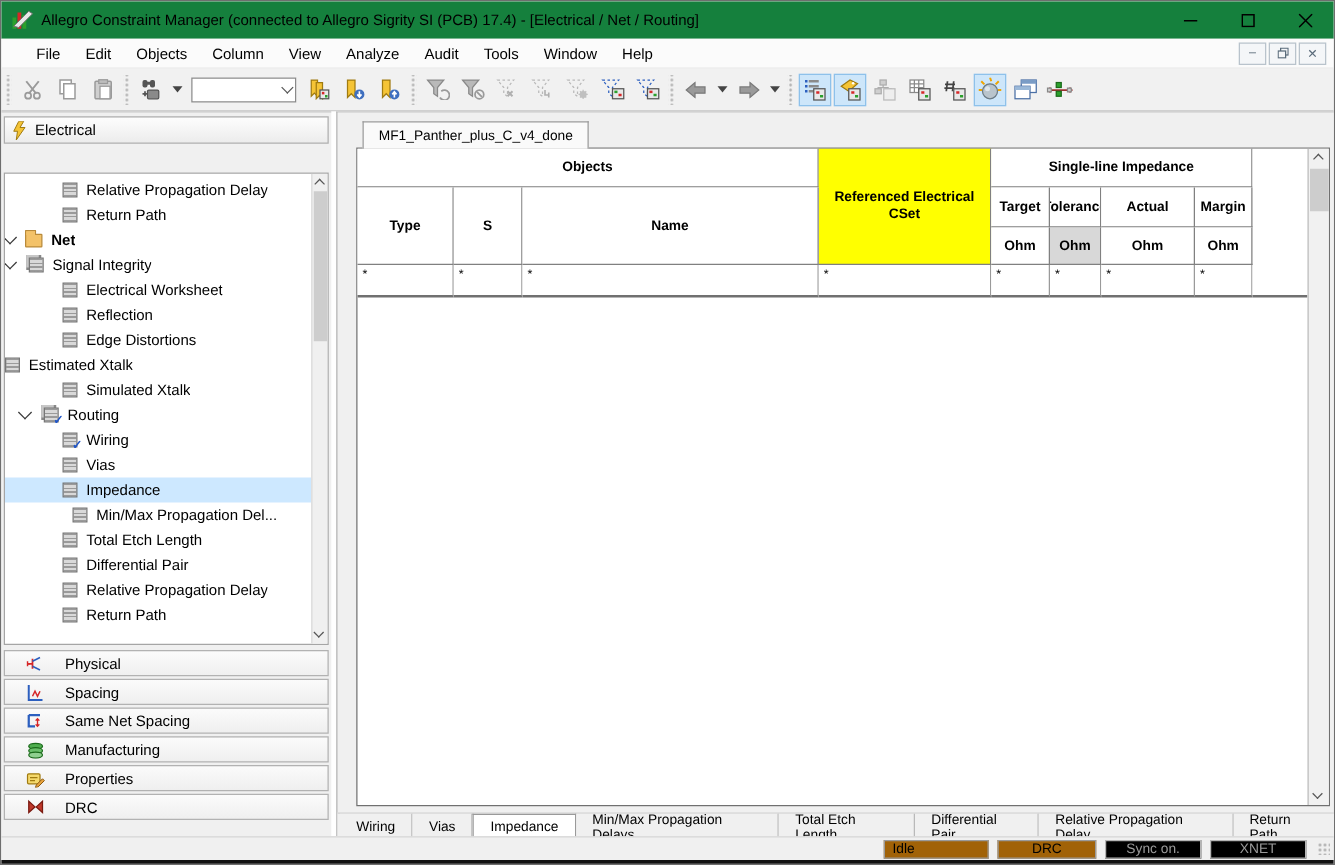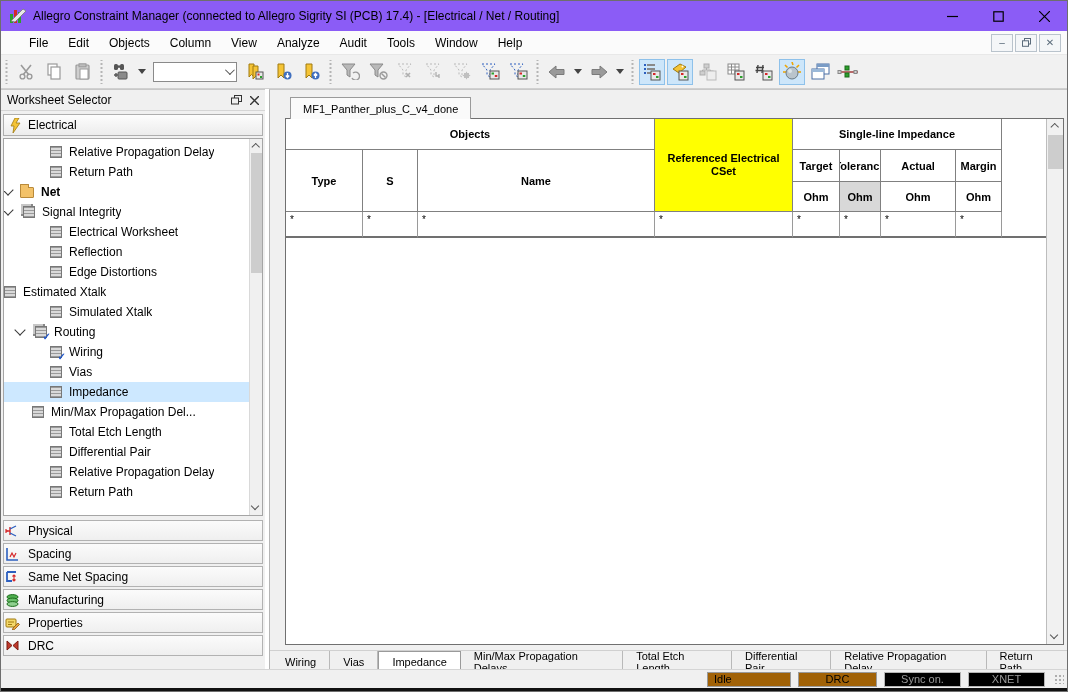--- a/index.html
+++ b/index.html
@@ -1,21 +1,21 @@
 <!DOCTYPE html>
 <html><head>
 <meta charset="utf-8">
 <style>
   * { margin:0; padding:0; box-sizing:border-box; }
   html,body { width:1068px; height:692px; overflow:hidden; }
   body { font-family:"Liberation Sans", sans-serif; font-size:12px; color:#000; background:#fff; position:relative; }
   #window { position:absolute; inset:0; border:1px solid #6e6e6e; background:#fff; overflow:hidden; }
 
   
-  #titlebar { position:absolute; left:0; top:0; width:100%; height:30px; background:#8b5cf6; display:flex; align-items:center; }
+  #titlebar { position:absolute; left:0; top:0; width:100%; height:30px; background:#15803d; display:flex; align-items:center; }
   #app-icon { width:18px; height:16px; margin:0 6px 0 8px; }
   #title-text { font-size:12px; }
   #win-controls { margin-left:auto; display:flex; height:100%; }
   .wbtn { width:46px; height:100%; display:flex; align-items:center; justify-content:center; font-size:13px; color:#222; }
   .wbtn svg { display:block; }
 
   
   #menubar { position:absolute; left:0; top:30px; width:100%; height:24px; background:#fbfbfb; display:flex; align-items:center; border-bottom:1px solid #e8e8e8; }
   .menu-item { padding:3px 10px; font-size:12px; }
   #mdi-controls { margin-left:auto; display:flex; gap:2px; margin-right:6px; }
@@ -54,21 +54,21 @@
   .tcheck { position:absolute; right:-5px; bottom:-5px; color:#1f56c9; font-size:10px; font-weight:bold; }
   .tlabel { overflow:hidden; text-overflow:ellipsis; }
   #tree-vscroll { position:absolute; right:0; top:0; width:13px; height:100%; background:#f0f0f0; border-left:1px solid #d9d9d9; }
   #tree-thumb { position:absolute; left:1px; top:14px; width:11px; height:120px; background:#cdcdcd; }
   .scroll-arrow { position:absolute; left:2px; width:9px; height:9px; }
   .scroll-arrow span { display:block; width:6px; height:6px; border-right:1.5px solid #555; border-bottom:1.5px solid #555; }
   .sa-up { top:3px; } .sa-up span { transform:rotate(-135deg) translate(-2px,-1px); }
   .sa-down { bottom:3px; } .sa-down span { transform:rotate(45deg); }
 
   #cat-buttons { position:absolute; left:2px; top:430px; width:260px; }
-  .cat-btn { height:21px; border:1px solid #b2b2b2; background:linear-gradient(#fbfbfb,#efefef); display:flex; align-items:center; padding-left:1px; gap:8px; font-size:12px; margin-bottom:2px; }
+  .cat-btn { height:21px; border:1px solid #b2b2b2; background:linear-gradient(#fbfbfb,#efefef); display:flex; align-items:center; padding-left:17px; gap:16px; font-size:12px; margin-bottom:2px; }
   .cat-btn svg { flex:none; }
 
   
   #mainarea { position:absolute; left:268px; top:88px; width:800px; height:580px; background:#f0f0f0; border-top:1px solid #c8c8c8; border-left:1px solid #b5b5b5; }
   #doc-tab { position:absolute; left:20px; top:7px; height:22px; padding:0 12px; background:#fafafa; border:1px solid #9a9a9a; border-bottom:none; display:flex; align-items:center; font-size:11px; z-index:2; }
   #view { position:absolute; left:15px; top:28px; width:779px; height:527px; border:1px solid #707070; background:#fff; display:flex; }
   #sheet { width:762px; position:relative; }
 
   .hgrid { display:grid; grid-template-columns:77px 55px 237px 138px 47px 41px 75px 46px 1fr; }
   .hc { background:#fff; border-right:1px solid #808080; border-bottom:1px solid #808080; display:flex; align-items:center; justify-content:center; font-weight:bold; font-size:11px; text-align:center; overflow:hidden; white-space:nowrap; }
@@ -349,32 +349,20 @@
           <rect x="8" y="1" width="4" height="4" fill="#2ca02c" stroke="#1a6a1a"></rect>
           <rect x="8" y="8" width="4" height="4" fill="#2ca02c" stroke="#1a6a1a"></rect>
           <path d="M3 5 l0 4 M19 5 l0 4" stroke="#a03030" stroke-width="1.4"></path>
           <rect x="1" y="5.5" width="3" height="3" fill="#d0d0d0" stroke="#888"></rect>
           <rect x="17" y="5.5" width="3" height="3" fill="#d0d0d0" stroke="#888"></rect>
         </svg>
       </div>
   </div>
 
   <div id="leftpanel">
-    <div id="ws-header">
-      <span>Worksheet Selector</span>
-      <span class="hicons">
-        <svg width="11" height="10" viewBox="0 0 11 10">
-            <rect x="3.5" y="0.5" width="7" height="6" fill="none" stroke="#333"></rect>
-            <rect x="0.5" y="3" width="7" height="6" fill="#f0f0f0" stroke="#333"></rect>
-          </svg>
-        <svg width="9" height="9" viewBox="0 0 9 9">
-            <path d="M0 0 L9 9 M9 0 L0 9" stroke="#333" stroke-width="1.4"></path>
-          </svg>
-      </span>
-    </div>
     <div id="electrical-bar">
       <svg width="11" height="15" viewBox="0 0 11 15">
           <path d="M5 0 L1 8 H4 L3 15 L10 5 H6 L9 0 Z" fill="#f5c436" stroke="#a07b10" stroke-width="0.8"></path>
         </svg>
       <span>Electrical</span>
     </div>
     <div id="tree-box">
       <div id="tree">
           <div class="tree-row" style="padding-left: 46px;">
             <span class="ti ti-grid"></span>
@@ -428,21 +416,21 @@
             <span class="tlabel">Wiring</span>
           </div>
           <div class="tree-row" style="padding-left: 46px;">
             <span class="ti ti-grid"></span>
             <span class="tlabel">Vias</span>
           </div>
           <div class="tree-row sel" style="padding-left: 46px;">
             <span class="ti ti-grid"></span>
             <span class="tlabel">Impedance</span>
           </div>
-          <div class="tree-row" style="padding-left: 28px;">
+          <div class="tree-row" style="padding-left: 54px;">
             <span class="ti ti-grid"></span>
             <span class="tlabel">Min/Max Propagation Del...</span>
           </div>
           <div class="tree-row" style="padding-left: 46px;">
             <span class="ti ti-grid"></span>
             <span class="tlabel">Total Etch Length</span>
           </div>
           <div class="tree-row" style="padding-left: 46px;">
             <span class="ti ti-grid"></span>
             <span class="tlabel">Differential Pair</span>

